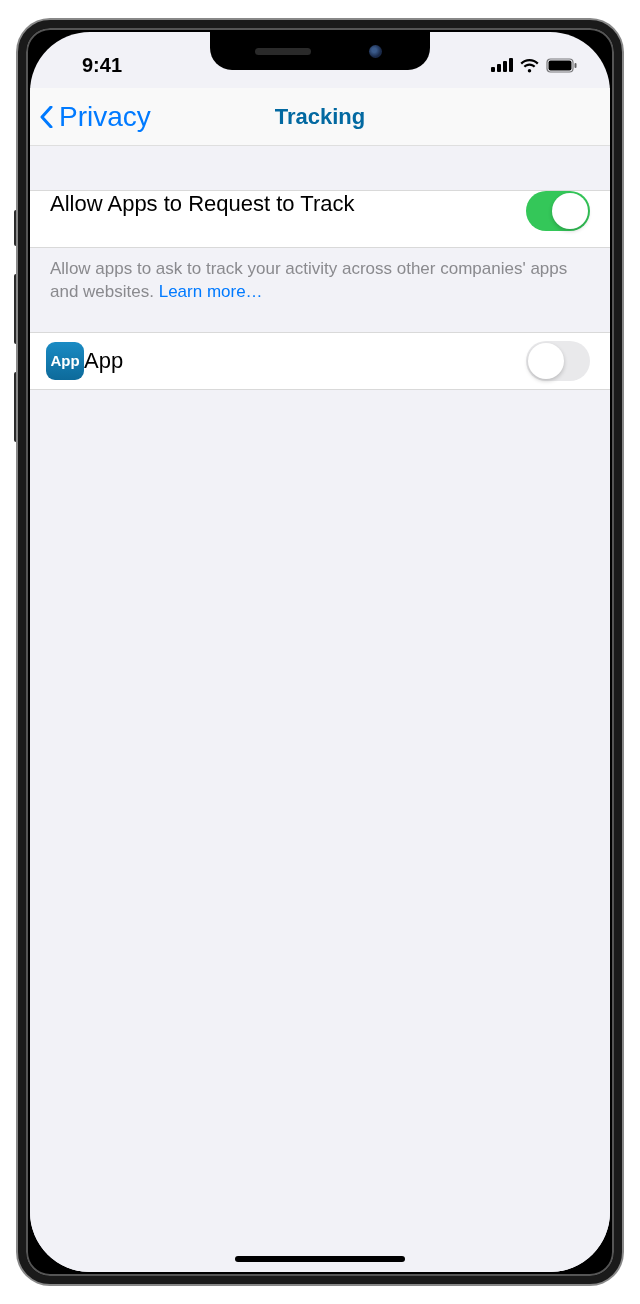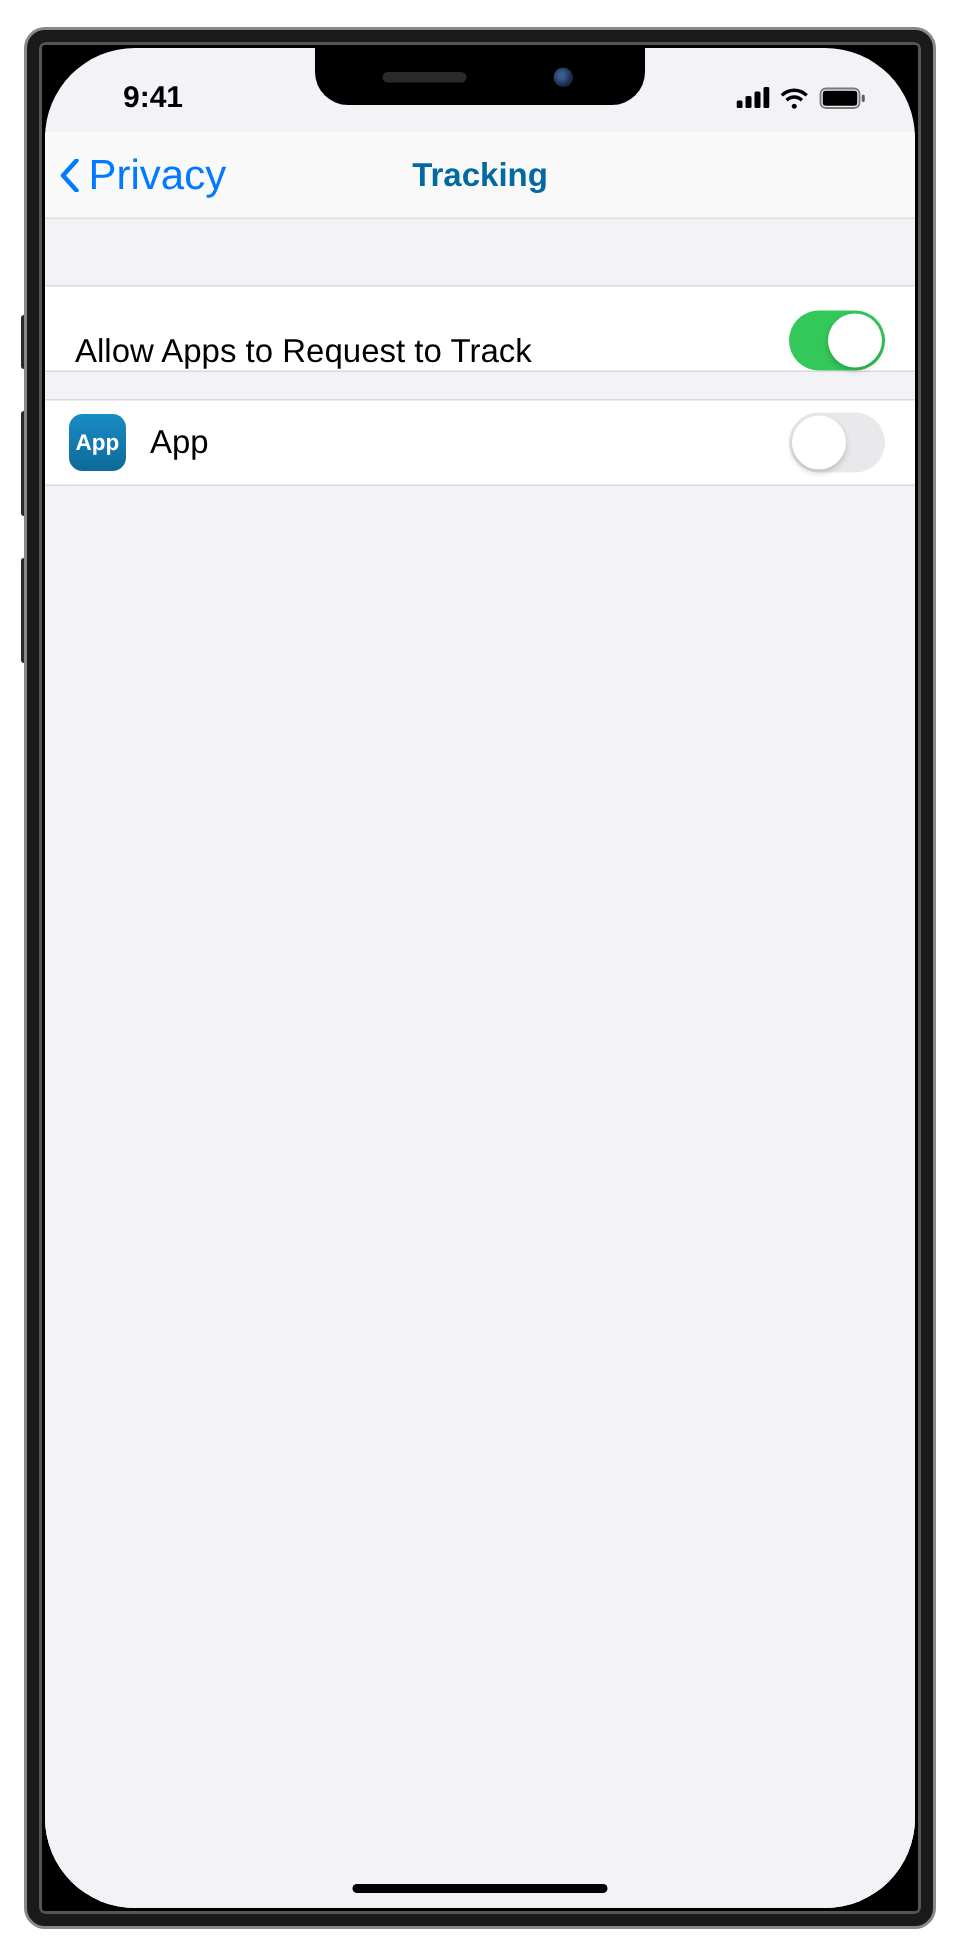--- a/index.html
+++ b/index.html
@@ -11,21 +11,21 @@
       position: relative;
       overflow: hidden;
     }
     .phone-frame {
       position: absolute;
       top: 20px;
       left: 18px;
       right: 18px;
       bottom: 20px;
       border: 8px solid #1a1a1a;
-      border-radius: 12px;
+      border-radius: 32px;
       background: #000;
       box-shadow: 0 0 0 2px #888, inset 0 0 0 2px #555;
       overflow: hidden;
     }
     .phone-screen {
       position: absolute;
       top: 4px;
       left: 4px;
       right: 4px;
       bottom: 4px;
@@ -141,21 +141,21 @@
       bottom: 0;
       background: #f2f2f7;
     }
     .section-gap {
       height: 44px;
     }
     .cell {
       background: #fff;
       min-height: 58px;
       display: flex;
-      align-items: flex-end;
+      align-items: flex-start;
       padding: 0 20px;
       border-top: 0.5px solid rgba(0,0,0,0.15);
       border-bottom: 0.5px solid rgba(0,0,0,0.15);
       justify-content: space-between;
     }
     .cell-label {
       font-size: 22px;
       color: #000;
     }
     .footer-text {
@@ -198,21 +198,20 @@
       align-items: center;
       padding: 0 20px 0 16px;
       border-top: 0.5px solid rgba(0,0,0,0.15);
       border-bottom: 0.5px solid rgba(0,0,0,0.15);
       margin-top: 18px;
       justify-content: space-between;
     }
     .app-left {
       display: flex;
       align-items: center;
-      gap: 16px;
     }
     .app-icon {
       width: 38px;
       height: 38px;
       background: linear-gradient(180deg, #1a8bc4, #0d6a9a);
       border-radius: 9px;
       display: flex;
       align-items: center;
       justify-content: center;
       color: #fff;
@@ -280,20 +279,23 @@
     <div class="content">
       <div class="section-gap"></div>
 
       <div class="cell">
         <span class="cell-label">Allow Apps to Request to Track</span>
         <div class="toggle toggle-on">
           <div class="toggle-knob"></div>
         </div>
       </div>
 
+      <div class="footer-text">
+        <span>Allow apps to ask to track your activity across other companies' apps and websites. </span><span class="footer-link">Learn more…</span>
+      </div>
 
       <div class="app-row">
         <div class="app-left">
           <div class="app-icon">App</div>
           <span class="cell-label">App</span>
         </div>
         <div class="toggle toggle-off">
           <div class="toggle-knob"></div>
         </div>
       </div>

